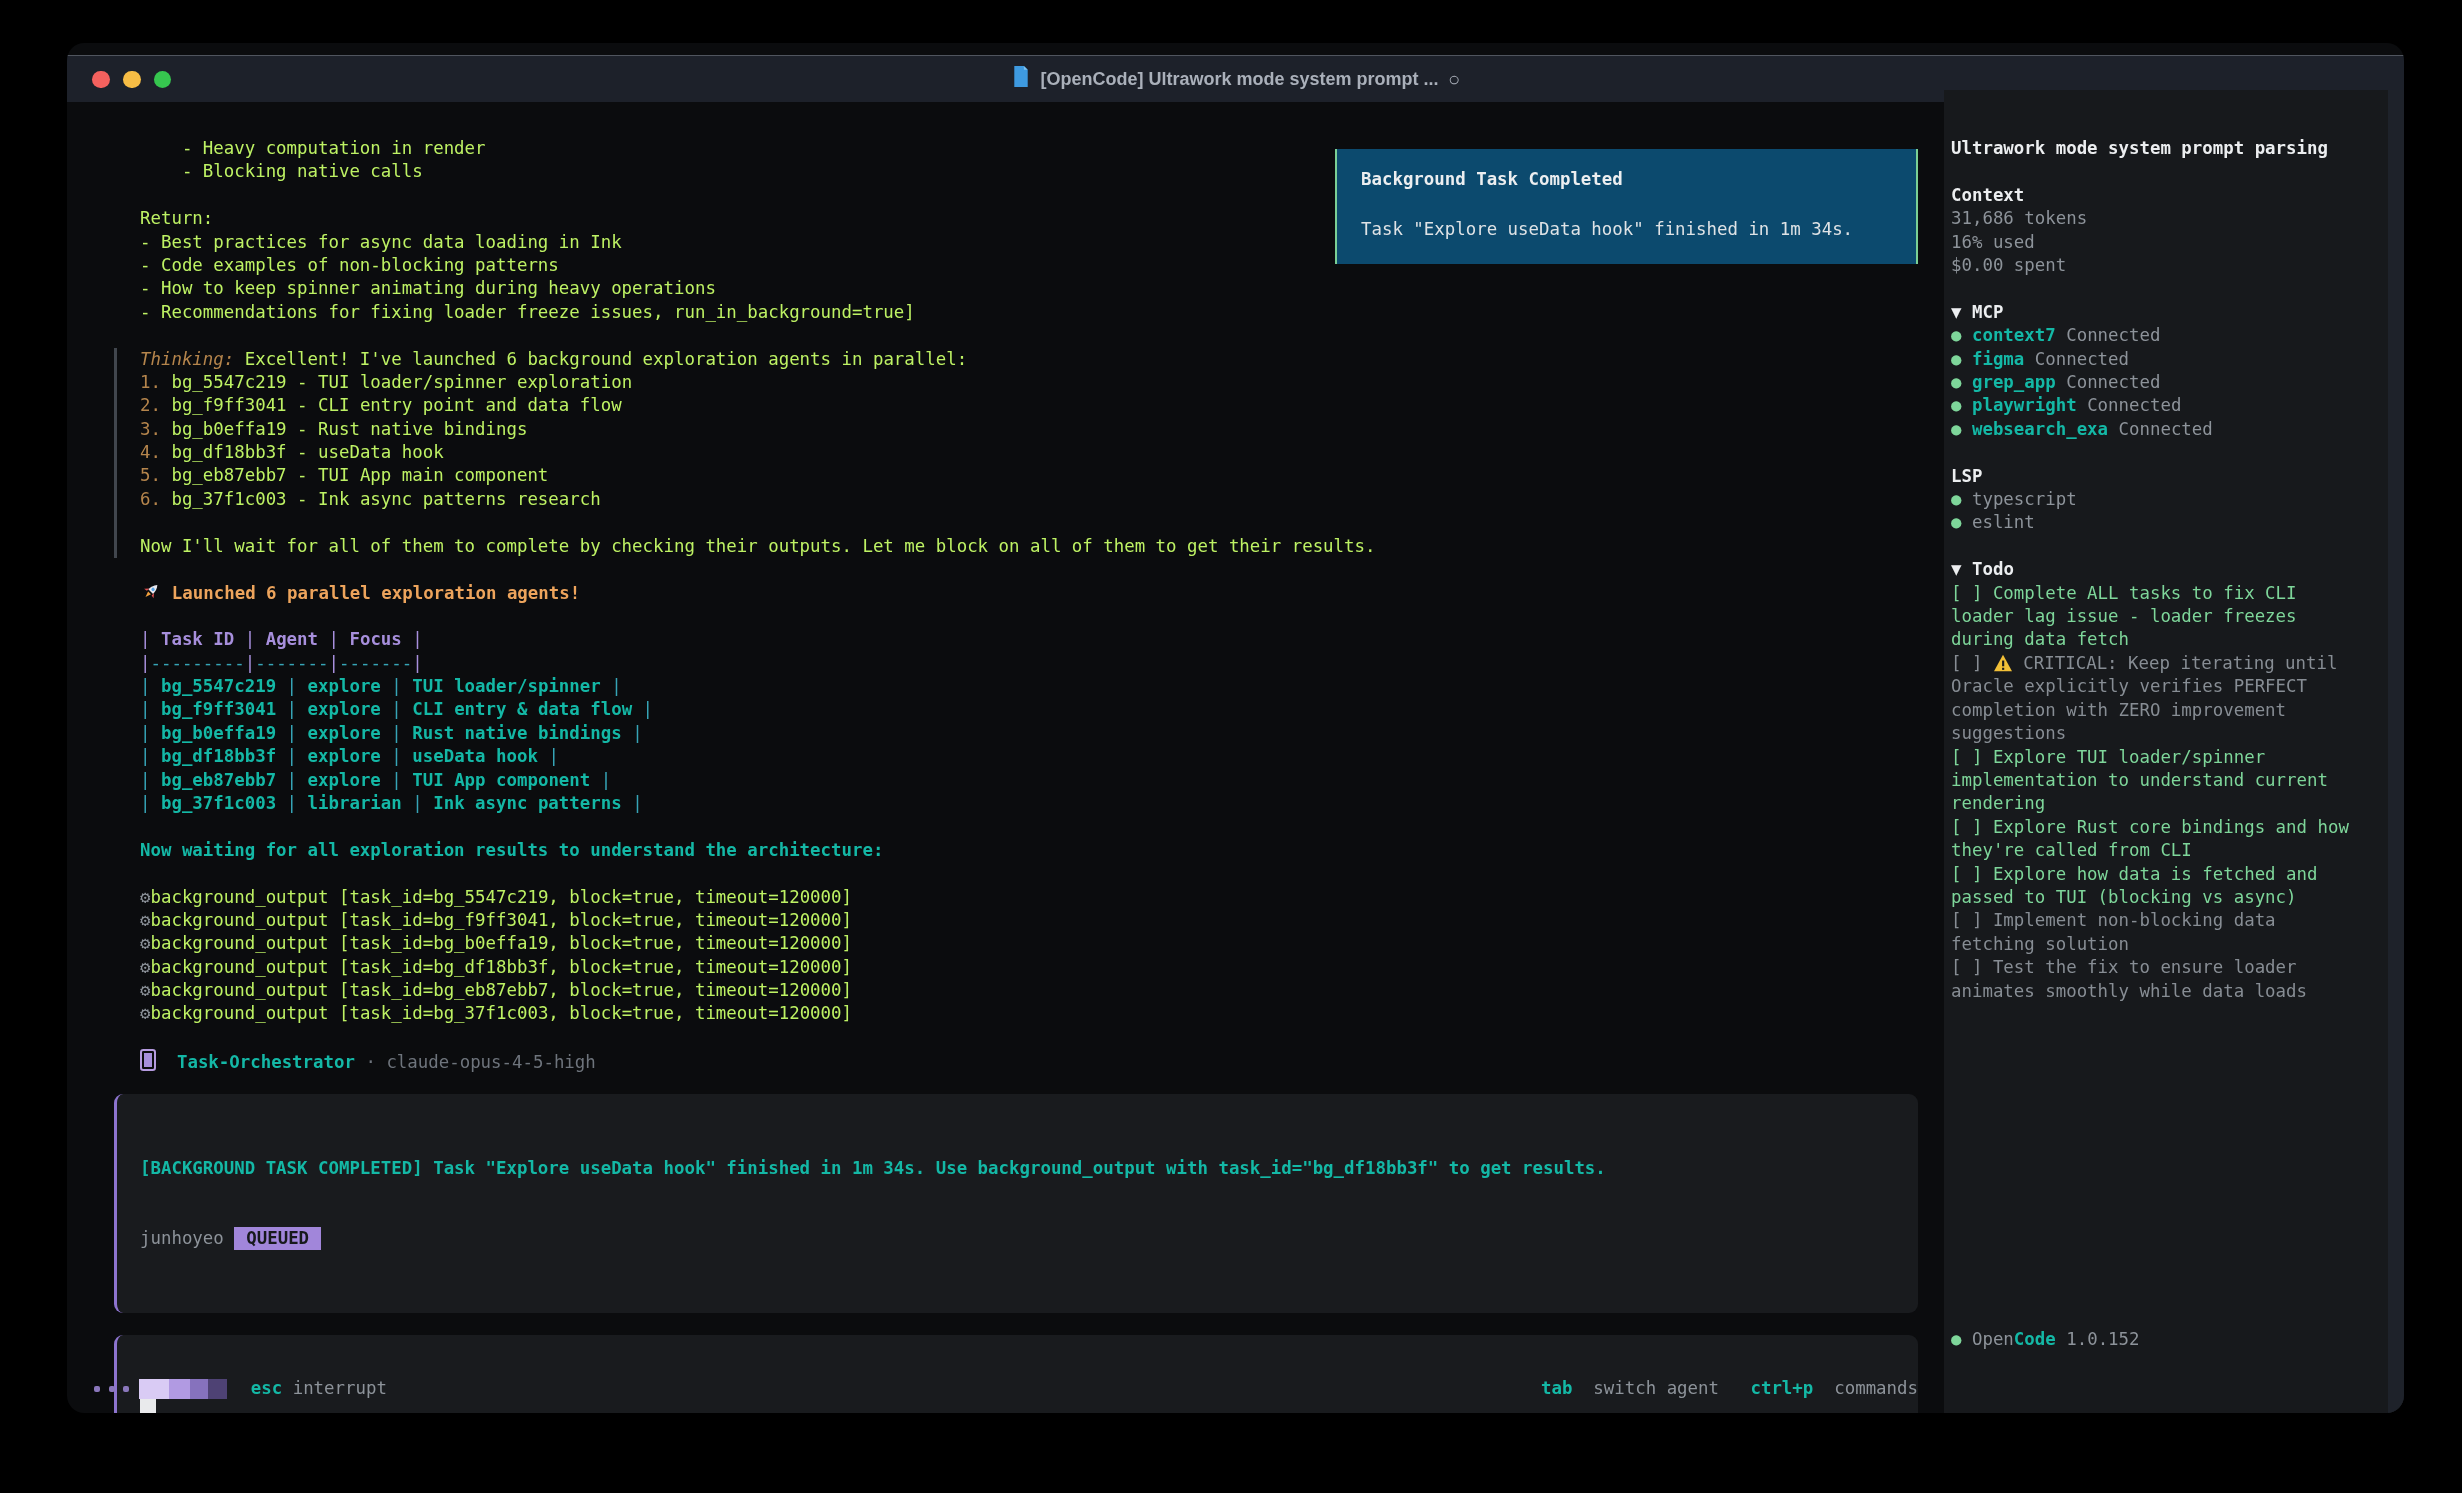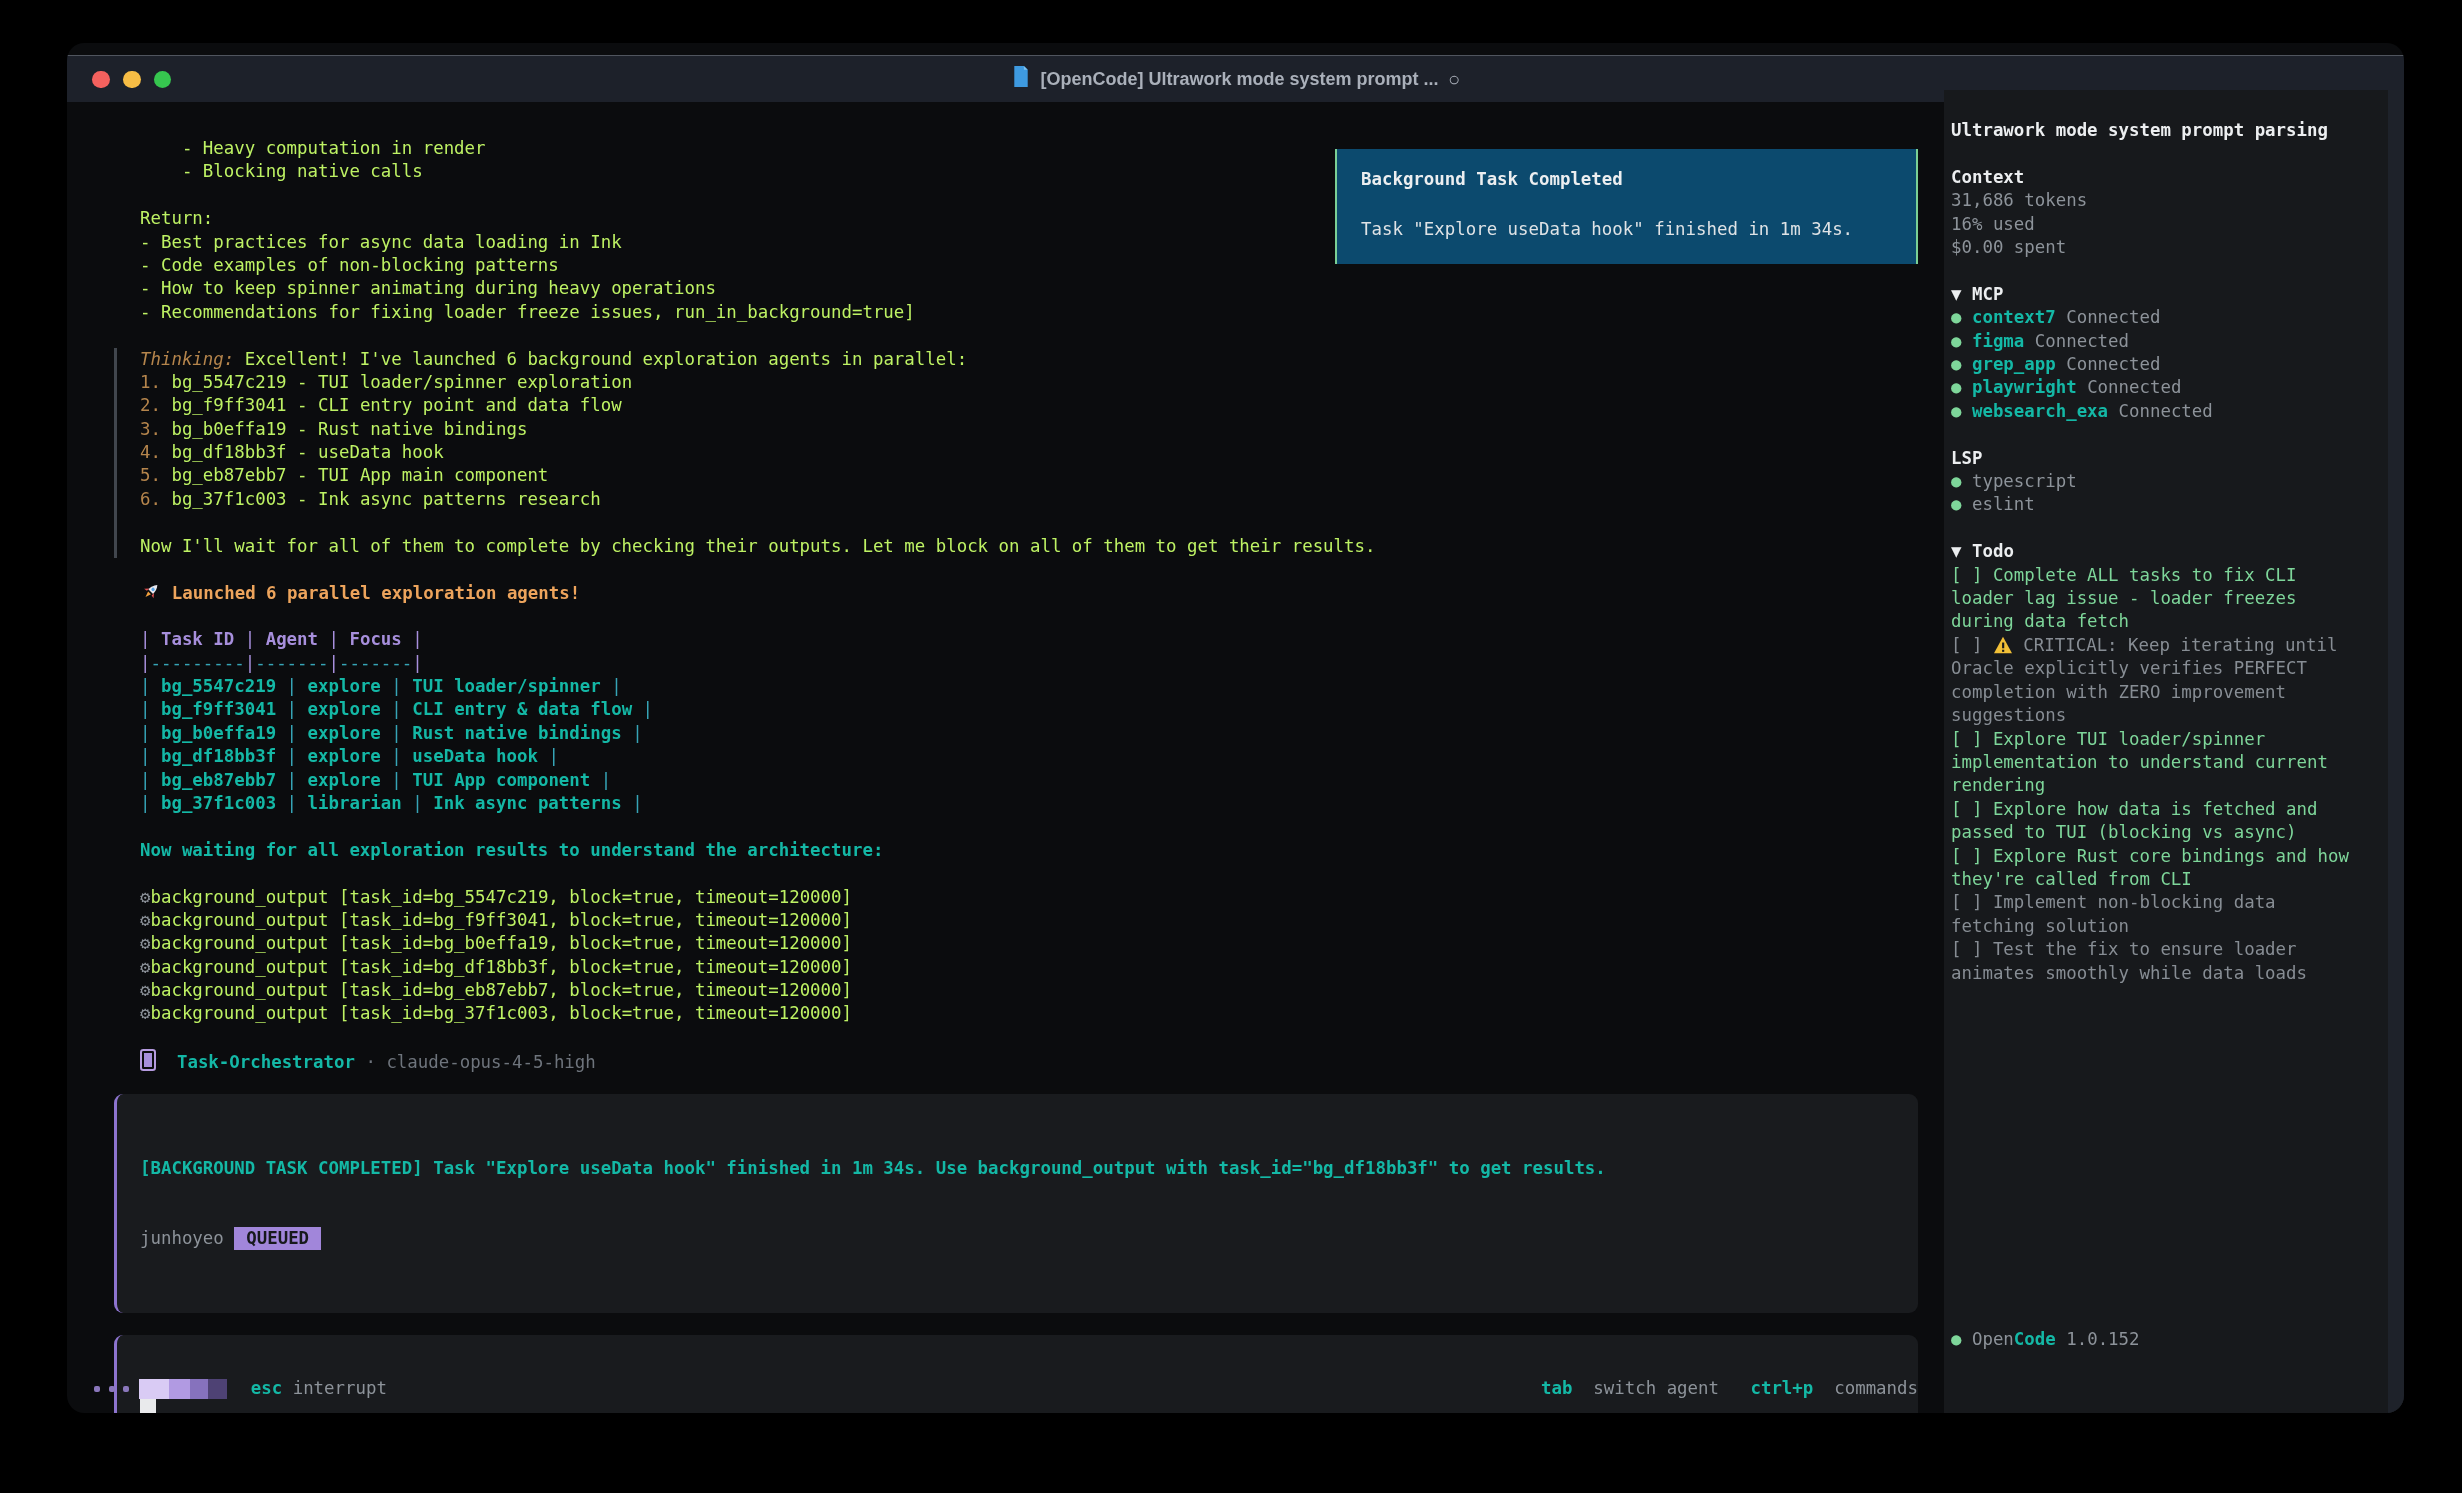--- a/index.html
+++ b/index.html
@@ -30,21 +30,21 @@
   .dot{width:6px;height:6.7px;border-radius:2px;background:#8a77bb;}
   .grad{width:88px;height:20px;margin-right:24px;background:linear-gradient(90deg,#d9cbf4 0%,#d9cbf4 34%,#b19ae2 34%,#b19ae2 58%,#8672bd 58%,#8672bd 78%,#4e4274 78%,#4e4274 100%);}
   .sb-right{margin-left:auto;}
 
   .notification{position:absolute;left:1268px;top:106px;width:583px;height:115px;background:#0c4a6e;border-left:2.7px solid #7bd095;border-right:2.7px solid #7bd095;box-sizing:border-box;padding:19px 0 0 24px;z-index:5;}
   .notif-title{color:#eceef0;font-weight:bold;margin-bottom:27px;}
   .notif-body{color:#dfe3e6;}
 
   .sidebar-bg{position:absolute;left:1877px;top:47px;width:460px;height:1324px;background:#17191c;}
   .edge-strip{position:absolute;left:2321px;top:47px;width:16px;height:1324px;background:#1e222a;}
-  .sidebar{position:absolute;left:1884px;top:76px;width:401px;}
+  .sidebar{position:absolute;left:1884px;top:94px;width:401px;}
   .sb-sec{margin-bottom:23.4px;}
   .sb-header{color:#eceef0;font-weight:bold;}
   .sb-line{white-space:pre-wrap;}
   .todo-item{white-space:pre-wrap;}
   .version{position:absolute;left:1884px;top:1285px;white-space:pre;}
 
   .pbox{display:inline-block;width:8px;height:13.4px;border:2px solid #b59bdf;border-radius:3.3px;padding:2px;background:#a78fdc;background-clip:content-box;vertical-align:-2.7px;}
   .icon{display:inline-block;vertical-align:-3.3px;}
 </style>
 </head>
@@ -187,22 +187,22 @@
     <div class="sb-sec">
       <div class="sb-header"><span>▼</span> <span>Todo</span></div>
       <div>
           <div class="todo-item c-green">[ ] Complete ALL tasks to fix CLI loader lag issue - loader freezes during data fetch</div>
           <div class="todo-item c-tgray">[ ] <span><svg class="icon" width="20" height="18" viewBox="0 0 24 22">
                 <path d="M12 1 L23 21 L1 21 Z" fill="#f2c037"></path>
                 <rect x="10.9" y="8" width="2.6" height="7" fill="#1a1a1a"></rect>
                 <rect x="10.9" y="16.8" width="2.6" height="2.6" fill="#1a1a1a"></rect>
               </svg></span> CRITICAL: Keep iterating until Oracle explicitly verifies PERFECT completion with ZERO improvement suggestions</div>
           <div class="todo-item c-green">[ ] Explore TUI loader/spinner implementation to understand current rendering</div>
+          <div class="todo-item c-green">[ ] Explore Rust core bindings and how they're called from CLI</div>
           <div class="todo-item c-green">[ ] Explore how data is fetched and passed to TUI (blocking vs async)</div>
-          <div class="todo-item c-green">[ ] Explore Rust core bindings and how they're called from CLI</div>
           <div class="todo-item c-tgray">[ ] Implement non-blocking data fetching solution</div>
           <div class="todo-item c-tgray">[ ] Test the fix to ensure loader animates smoothly while data loads</div>
         </div>
     </div>
   </div>
 
   <div class="version"><span class="c-green">● </span><span class="c-sgray">Open</span><span class="c-white b">Code</span><span class="c-sgray"> </span><span class="c-sgray">1.0.152</span></div>
 
 </div>
 

